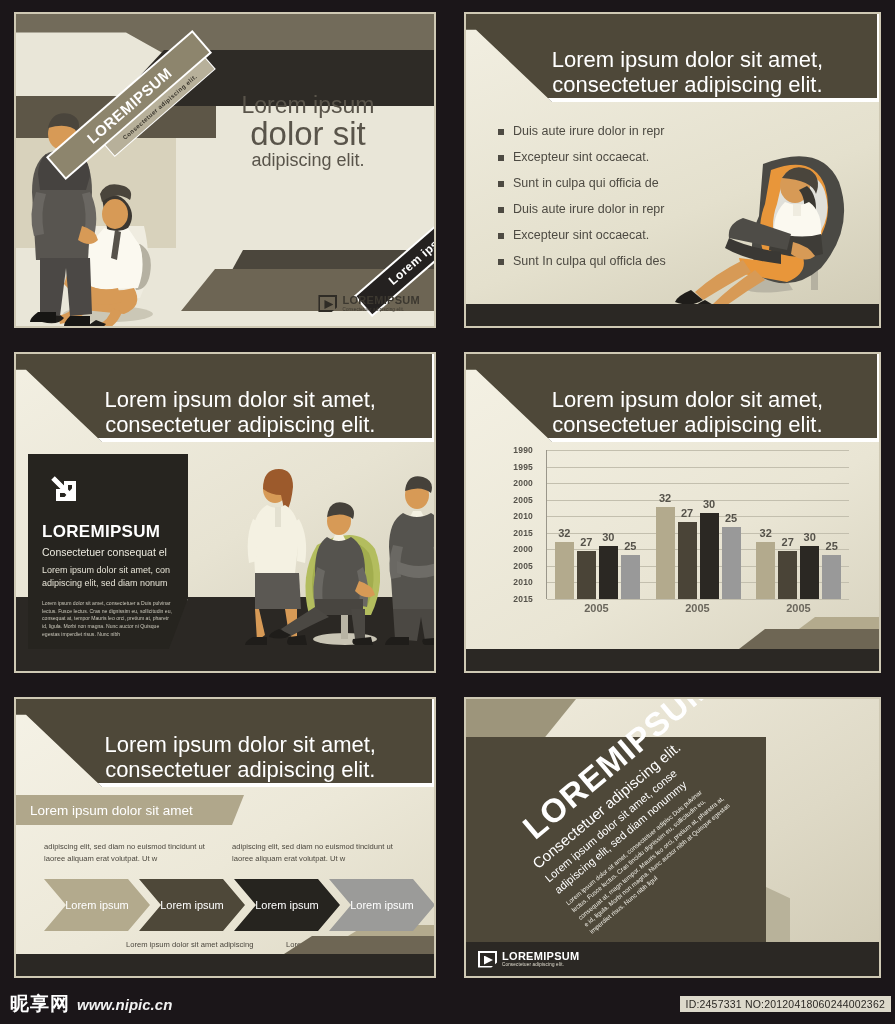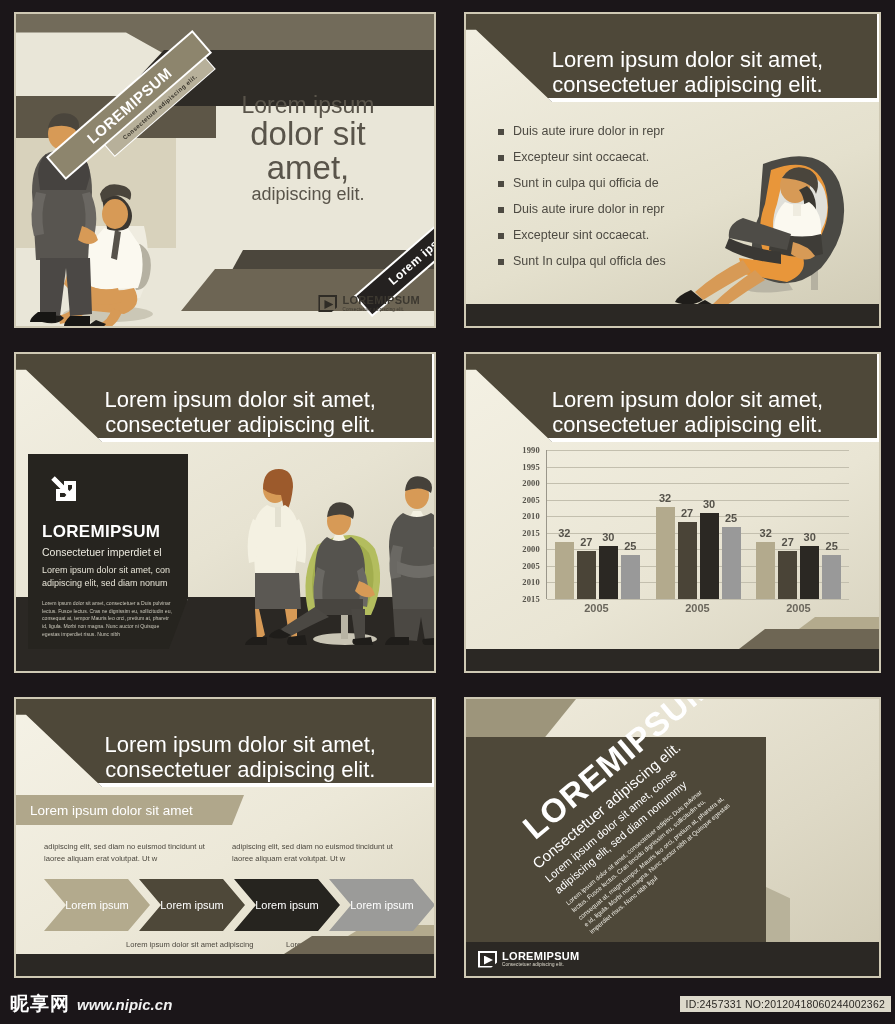--- a/index.html
+++ b/index.html
@@ -95,22 +95,22 @@
   .s3-card h3 { position:absolute; left:14px; top:68px; color:#fff; font-size:17px; font-weight:bold; letter-spacing:.3px; }
   .s3-card .sub { position:absolute; left:14px; top:92px; color:#eceadf; font-size:10.5px; }
   .s3-card .lead{ position:absolute; left:14px; top:110px; width:134px; color:#e6e3d6; font-size:9px; line-height:1.45; }
   .s3-card .fine{ position:absolute; left:14px; top:146px; width:132px; color:#cbc8bb; font-size:5.1px; line-height:1.5; }
 
   
   #s4 { left:450px; top:340px; width:445px; height:345px; }
   #s4 .inner { background:linear-gradient(150deg,#f4f1e4 0%,#e9e5d4 60%,#d6d1bd 100%); }
   .chart { position:absolute; left:44px; top:96px; right:30px; bottom:52px; }
   .chart .ylabels { position:absolute; left:0; top:0; width:34px; height:calc(100% - 20px); }
-  .chart .ylabels div { position:absolute; right:4px; transform:translateY(-50%);
-     font-size:8.5px; color:#55524a; font-weight:bold; letter-spacing:.2px;font-family:Liberation Serif, serif; }
+  .chart .ylabels div { position:absolute; right:11px; transform:translateY(-50%);
+     font-size:8.5px; color:#55524a; font-weight:bold; letter-spacing:.2px; }
   .plot { position:absolute; left:36px; right:0; top:0; bottom:20px; border-left:1.5px solid #9a968a; }
   .grid { position:absolute; inset:0; }
   .grid div { position:absolute; left:0; right:0; height:1px; background:#c3bfae; }
   .groups { position:absolute; inset:0; display:flex; align-items:flex-end; }
   .grp { flex:1; display:flex; align-items:flex-end; justify-content:center; gap:3px; height:100%; position:relative; }
   .bar { width:19px; position:relative; }
   .bar span { position:absolute; top:-15px; left:50%; transform:translateX(-50%);
      font-size:11px; font-weight:bold; color:#55524a; }
   .xlabels { position:absolute; left:36px; right:0; bottom:0; height:20px; display:flex; }
   .xlabels div { flex:1; text-align:center; font-size:11px; color:#6a665c; font-weight:bold; padding-top:3px; }
@@ -216,21 +216,20 @@
       <div class="s1-lowdark"></div>
       <div class="s1-lowband"></div>
 
       <div class="ribbon s1-rb1">LOREMIPSUM</div>
       <div class="ribbon s1-rb2">Consectetuer adipiscing elit.</div>
       <div class="ribbon s1-rb3">Lorem ipsum</div>
 
       <div class="s1-head">
         <div class="l1">Lorem ipsum</div>
         <div class="l2">dolor sit</div>
-        <div class="l3">amet,</div>
         <div class="l5">adipiscing elit.</div>
       </div>
 
       <div class="logo" style="position:absolute;right:14px;bottom:14px;">
         <div class="mark"></div>
         <div class="txt">
           <div class="l1"><span>LOREMIPSUM</span></div>
           <div class="l2">Consectetuer adipiscing elit.</div>
         </div>
       </div>
@@ -355,21 +354,21 @@
         <path d="M192 190 q-2 4 2 6 l22 0 l-2 -8 z" fill="#1f1d1a"></path>
       </svg>
 
       <div class="s3-card">
         <svg class="arrow" viewBox="0 0 30 30">
           <path d="M4 5 L16 17 L16 9 L24 9 L24 25 L8 25 L8 17 L16 17" fill="none" stroke="#ffffff" stroke-width="4" stroke-linejoin="miter"></path>
           <path d="M3 4 L22 23" stroke="#ffffff" stroke-width="5"></path>
           <path d="M24 26 L24 12 L12 26 Z" fill="#ffffff"></path>
         </svg>
         <h3>LOREMIPSUM</h3>
-        <div class="sub">Consectetuer imperdiet el</div>
+        <div class="sub">Consectetuer consequat el</div>
         <div class="lead">Lorem ipsum dolor sit amet, con adipiscing elit, sed diam nonum</div>
         <div class="fine">Lorem ipsum dolor sit amet, consectetuer a Duis pulvinar lectus. Fusce lectus. Cras ne dignissim eu, sollicitudin eu, consequat at, tempor Mauris leo orci, pretium at, pharetr id, ligula. Morbi non magna. Nunc auctor ni Quisque egestas imperdiet risus. Nunc nibh</div>
       </div>
 
       <div class="botbar"></div>
     </div>
   </div>
 
   <div class="slide" id="s4">
     <div class="inner">

